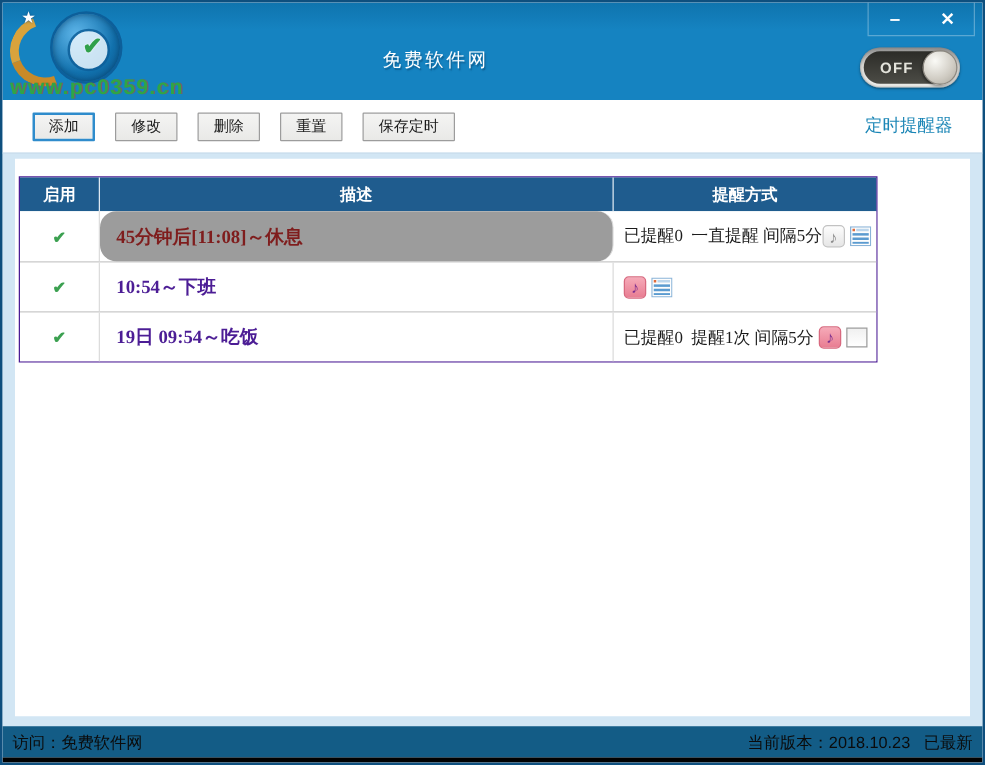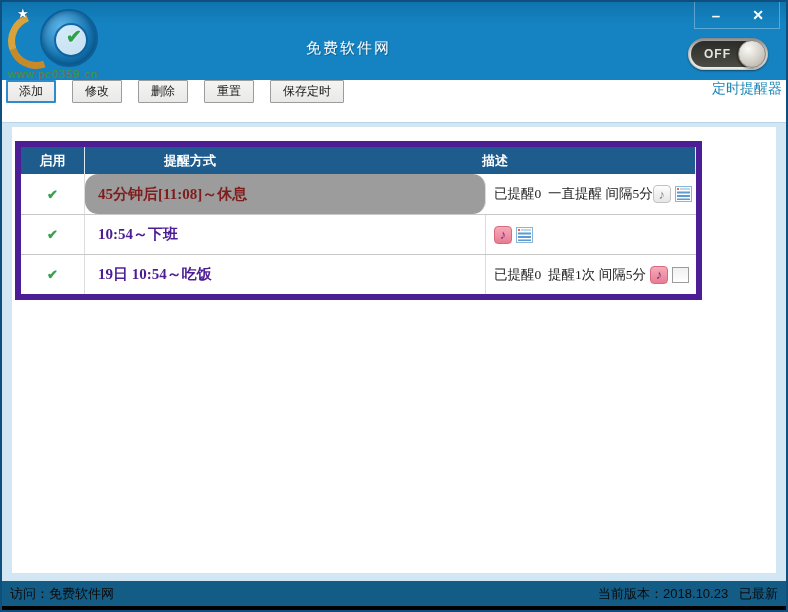--- a/index.html
+++ b/index.html
@@ -22,21 +22,21 @@
     background:radial-gradient(circle at 35% 30%,#5db4e8,#1272ae 60%,#0b5a92);
     border:2px solid #0d5f9a;box-shadow:inset 0 0 6px rgba(0,30,60,.5);}
   .logo-clockface{position:absolute;right:16px;top:18px;width:34px;height:34px;border-radius:50%;
     background:#e9f5fd;opacity:.85;border:2px solid #0d5f9a;}
   .logo-swoosh{position:absolute;left:0;top:8px;width:56px;height:56px;border-radius:50%;
     border:7px solid transparent;border-left-color:#d9a33c;border-bottom-color:#c88a28;
     transform:rotate(25deg);}
   .logo-star{position:absolute;left:9px;top:1px;color:#fff;font-size:13px;text-shadow:0 0 2px #0a4a80;}
   .logo-check{position:absolute;right:22px;top:20px;color:#2fa04a;font-size:19px;font-weight:bold;
     text-shadow:0 0 2px rgba(255,255,255,.8);}
-  .logo-watermark{position:absolute;left:0;bottom:-3px;font-size:11px;font-weight:normal;
+  .logo-watermark{position:absolute;left:0;bottom:-3px;font-size:17px;font-weight:bold;
     color:#2fa546;white-space:nowrap;text-shadow:1px 0 0 rgba(200,60,40,.55);letter-spacing:1px;}
   .app-title{position:absolute;left:136px;top:22px;font-size:28px;font-weight:bold;color:#fff;
     letter-spacing:5px;white-space:nowrap;
     text-shadow:1px 2px 2px rgba(8,60,100,.65),-1px -1px 0 rgba(130,205,245,.55);}
   .app-subtitle{position:absolute;left:304px;top:37px;font-size:15px;color:#fff;
     font-family:"Liberation Serif",serif;letter-spacing:2px;white-space:nowrap;
     text-shadow:1px 1px 1px rgba(8,60,100,.5);}
   .win-controls{position:absolute;right:6px;top:0;width:86px;height:27px;
     border:1px solid rgba(255,255,255,.3);border-top:none;
     display:flex;align-items:center;justify-content:space-around;}
@@ -48,29 +48,29 @@
     background:linear-gradient(180deg,#8f8f8f,#d8d8d4 45%,#efefec);
     box-shadow:0 1px 2px rgba(0,0,0,.45),inset 0 0 2px #777;padding:3px;}
   .toggle-track{width:100%;height:100%;border-radius:13px;position:relative;
     background:linear-gradient(180deg,#2c2c28,#4c4c46);display:flex;align-items:center;}
   .toggle-label{color:#e4e4dc;font-size:12px;font-weight:bold;margin-left:13px;letter-spacing:1px;text-align:right;}
   .toggle-knob{position:absolute;right:-1px;top:-1px;width:28px;height:28px;border-radius:50%;
     background:radial-gradient(circle at 35% 30%,#fafaf6,#cfcbc2 60%,#aaa69c);
     border:1px solid #8c8880;box-shadow:-1px 1px 2px rgba(0,0,0,.4);}
   
   .toolbar{height:43px;flex:0 0 auto;background:#fff;border-bottom:1px solid #b9d4e8;
-    display:flex;padding:0 4px;}
+    display:flex;align-items:center;padding:0 24px;}
   .tbtn{height:23px;padding:0 12px;margin-right:16px;background:linear-gradient(180deg,#f4f4f3,#e9e9e7);
     border:1px solid #9c9c9c;font-size:12px;color:#1a1a1a;font-family:inherit;border-radius:1px;}
   .tbtn.focused{border:2px solid #2f8ccc;padding:0 11px;}
   .toolbar-status{margin-left:auto;color:#1b86b6;font-size:14px;}
   
   .content{flex:1;background:#d2e6f4;padding:4px 10px 8px;display:flex;}
   .panel{flex:1;background:#fff;padding:14px 3px 0 3px;}
-  .rtable{width:687px;border:6px solid #4c1d95;background:#fff;}
+  .rtable{width:687px;border:1px solid #4c1d95;background:#fff;}
   .thead{display:flex;height:27px;background:#1f5c8e;}
   .th{color:#fff;font-size:13px;font-weight:bold;display:flex;align-items:center;justify-content:center;
     border-right:1px solid #dde8f1;}
   .th.c-enabled{width:64px;}
   .th.c-desc{flex:1;}
   .th.c-method{width:210px;border-right:none;}
   .trow{display:flex;height:40px;background:#fff;}
   .trow + .trow{border-top:1px solid #c9c9c9;}
   .td-enabled{width:64px;display:flex;align-items:center;justify-content:center;
     border-right:1px solid #dcdcdc;}
@@ -129,22 +129,22 @@
     <button class="tbtn">重置</button>
     <button class="tbtn">保存定时</button>
     <span class="toolbar-status">定时提醒器</span>
   </div>
 
   <div class="content">
     <div class="panel">
       <div class="rtable">
         <div class="thead">
           <div class="th c-enabled">启用</div>
+          <div class="th c-desc">描述</div>
           <div class="th c-method">提醒方式</div>
-          <div class="th c-desc">描述</div>
         </div>
 
         <div class="trow selected">
           <div class="td-enabled">
             <span class="check">✔</span>
           </div>
           <div class="td-desc">45分钟后[11:08]～休息</div>
           <div class="td-method">
             <span class="reminder-text">已提醒0  一直提醒 间隔5分</span>
             <span class="icon-group">
@@ -182,21 +182,21 @@
                   </svg>
                 </span>
             </span>
           </div>
         </div>
 
         <div class="trow">
           <div class="td-enabled">
             <span class="check">✔</span>
           </div>
-          <div class="td-desc">19日 10:54～吃饭</div>
+          <div class="td-desc">19日 09:54～吃饭</div>
           <div class="td-method">
             <span class="reminder-text">已提醒0  提醒1次 间隔5分</span>
             <span class="icon-group">
               <span class="note-icon note-pink">♪</span>
               <span class="checkbox-icon"></span>
             </span>
           </div>
         </div>
 
       </div>

